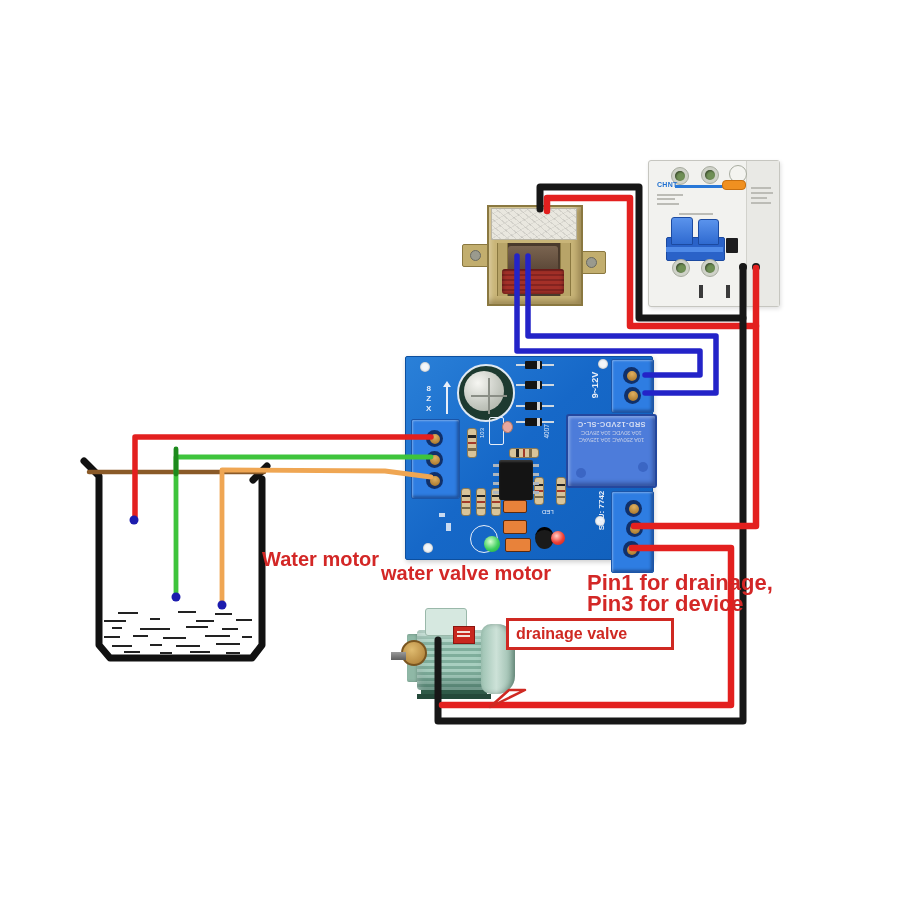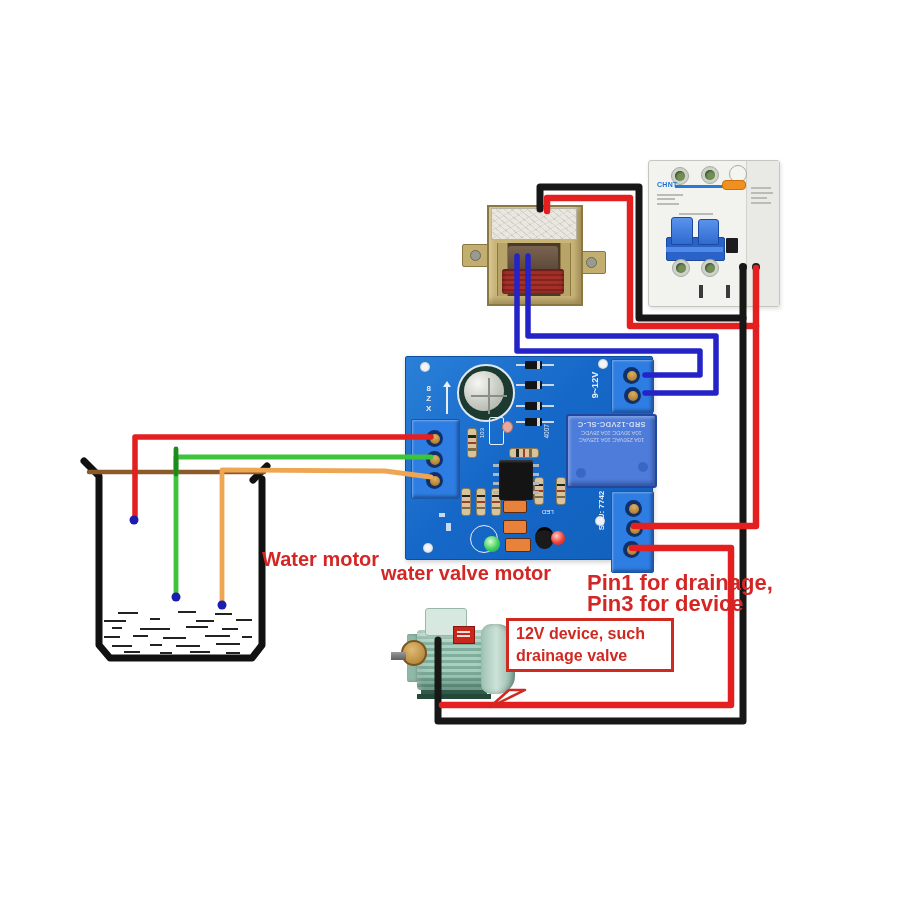--- a/index.html
+++ b/index.html
@@ -287,20 +287,19 @@
   </svg>
 
   <div class="red-label" style="left:262px;top:548px;font-size:20px;">Water motor</div>
   <div class="red-label" style="left:381px;top:562px;font-size:20px;">water valve motor</div>
   <div class="red-label" style="left:587px;top:564px;font-size:22px;line-height:21px;margin-top:8px;">
     <div>Pin1 for drainage,</div>
     <div>Pin3 for device</div>
   </div>
 
   <div class="callout">
-    <div>12V device, such</div>
     <div>drainage valve</div>
   </div>
   <svg class="abs" style="left:478px;top:680px;" width="60" height="34">
     <polygon points="31,10 47,10 12,27" fill="#ffffff" stroke="#cf2922" stroke-width="2.5" stroke-linejoin="round"></polygon>
   </svg>
 
 </div>
 
 </body></html>

